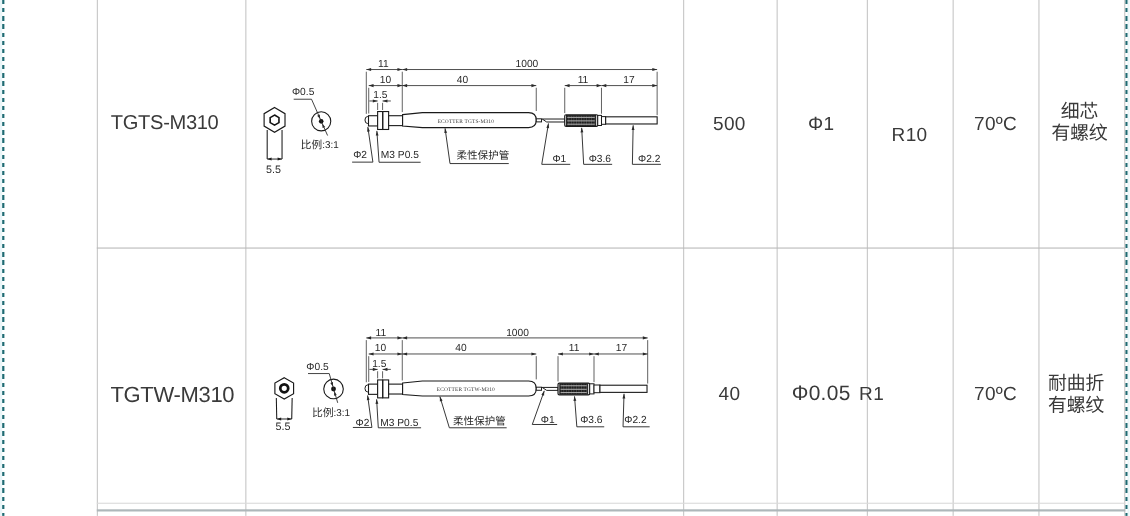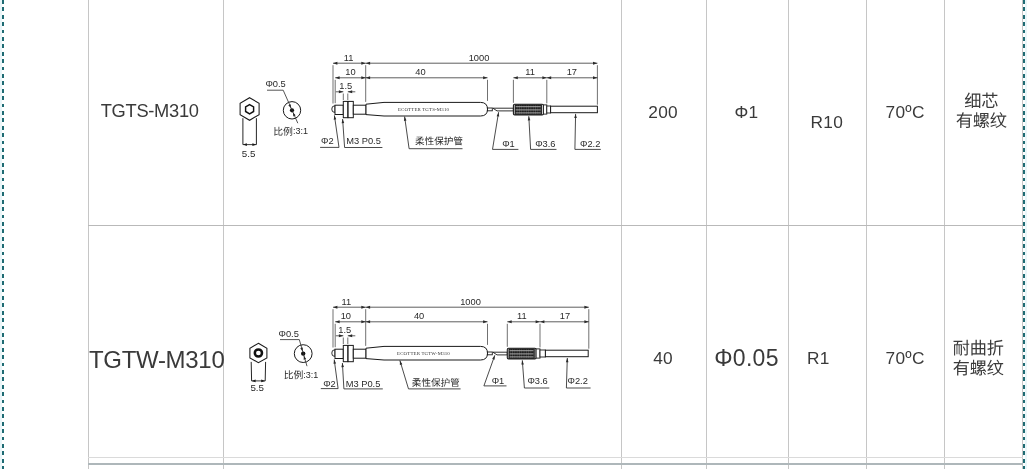--- a/index.html
+++ b/index.html
@@ -15,28 +15,28 @@
 <div class="v" style="left:620.7px"></div>
 <div class="v" style="left:705.5px"></div>
 <div class="v" style="left:787.5px"></div>
 <div class="v" style="left:866.2px"></div>
 <div class="v" style="left:944px"></div>
 <div class="v" style="left:1022px"></div>
 <div class="h" style="top:225px;background:#b9b9b9"></div>
 <div class="h" style="top:456.5px;background:#dadada"></div>
 <div class="h" style="top:463.3px;background:#aeb7ba;height:1.4px"></div>
 <div class="cell" style="left:89.7px;top:99.2px;width:120px;height:24px;font-size:18.3px;letter-spacing:-0.3px">TGTS-M310</div>
-<div class="cell" style="left:89.7px;top:347.6px;width:134px;height:24px;font-size:24px;letter-spacing:-0.3px">TGTW-M310</div>
-<div class="cell" style="left:620.7px;top:100.1px;width:84.8px;height:24px;font-size:17.3px;letter-spacing:0.3px">200</div>
+<div class="cell" style="left:89.7px;top:347.6px;width:134px;height:24px;font-size:20px;letter-spacing:-0.3px">TGTW-M310</div>
+<div class="cell" style="left:620.7px;top:100.1px;width:84.8px;height:24px;font-size:17.3px;letter-spacing:0.3px">500</div>
 <div class="cell" style="left:705.5px;top:100.1px;width:82px;height:24px;font-size:17.3px;letter-spacing:0.3px">Φ1</div>
 <div class="cell" style="left:787.5px;top:110px;width:78.7px;height:24px;font-size:17.3px;letter-spacing:0.3px">R10</div>
 <div class="cell" style="left:866.2px;top:100.1px;width:77.8px;height:24px;font-size:17.3px;letter-spacing:0.3px">70ºC</div>
 <div class="cell" style="left:620.7px;top:346.8px;width:84.8px;height:24px;font-size:17.3px;letter-spacing:0.3px">40</div>
-<div class="cell" style="left:705.5px;top:346.8px;width:82px;height:24px;font-size:23px;letter-spacing:0.3px">Φ0.05</div>
-<div class="cell" style="left:779px;top:346.8px;width:78.7px;height:24px;font-size:17.3px;letter-spacing:0.3px">R1</div>
+<div class="cell" style="left:705.5px;top:346.8px;width:82px;height:24px;font-size:19px;letter-spacing:0.3px">Φ0.05</div>
+<div class="cell" style="left:753px;top:346.8px;width:78.7px;height:24px;font-size:17.3px;letter-spacing:0.3px">R1</div>
 <div class="cell" style="left:866.2px;top:346.8px;width:77.8px;height:24px;font-size:17.3px;letter-spacing:0.3px">70ºC</div>
 <svg width="1027" height="469" style="position:absolute;left:0;top:0">
 <defs>
 <pattern id="kn" width="2.3" height="1" patternUnits="userSpaceOnUse">
 <rect width="2.3" height="1" fill="#4f4f4f"></rect>
         <rect width="1.7" height="1" fill="#1f1f1f"></rect>
 </pattern>
 </defs>
 <path d="M335.0,105.9 H334.3 Q331.8,105.9 331.8,109.1 Q331.8,112.3 334.3,112.3 H335.0 Z" fill="#fff" stroke="#1a1a1a" stroke-width="0.9"></path>
     <rect x="335.0" y="105.2" width="8.3" height="9.3" fill="#fff" stroke="#1a1a1a" stroke-width="1"></rect>

